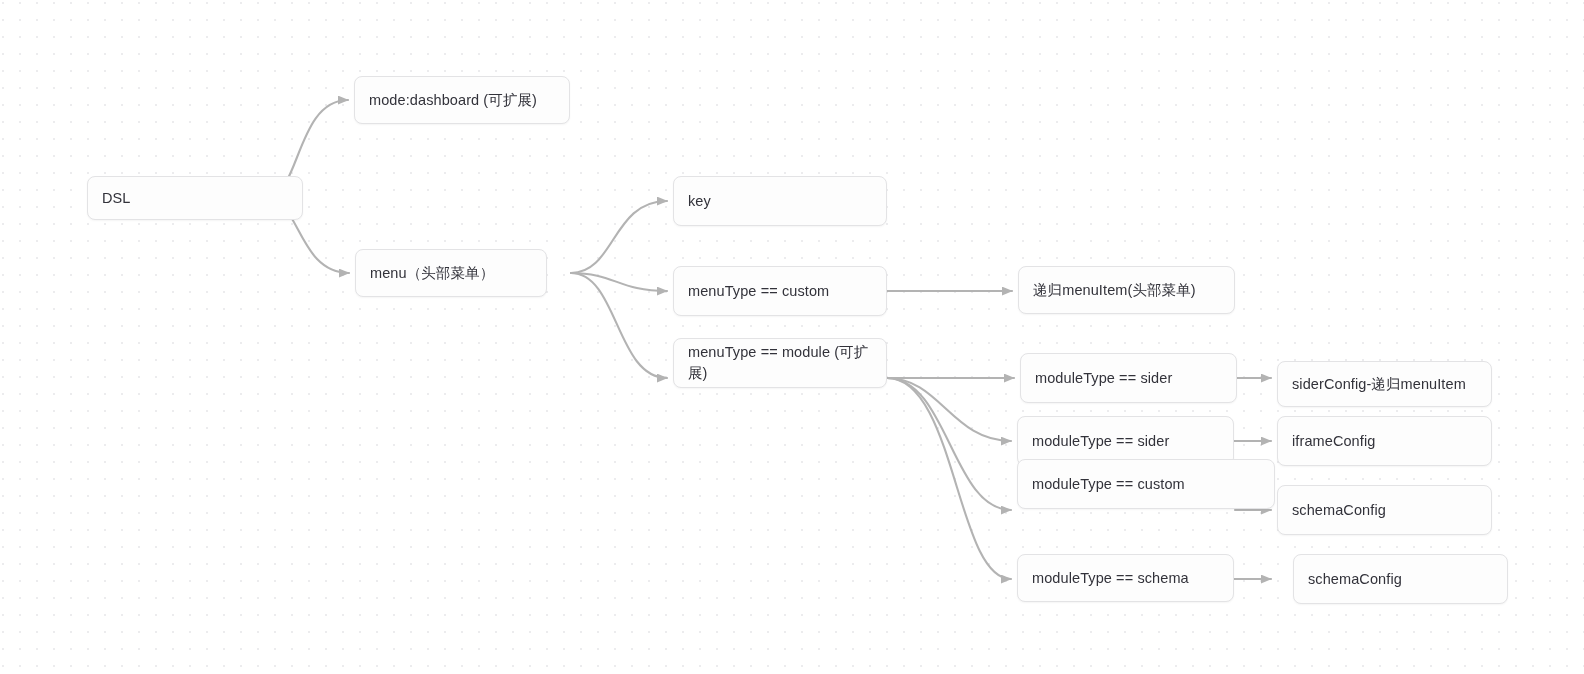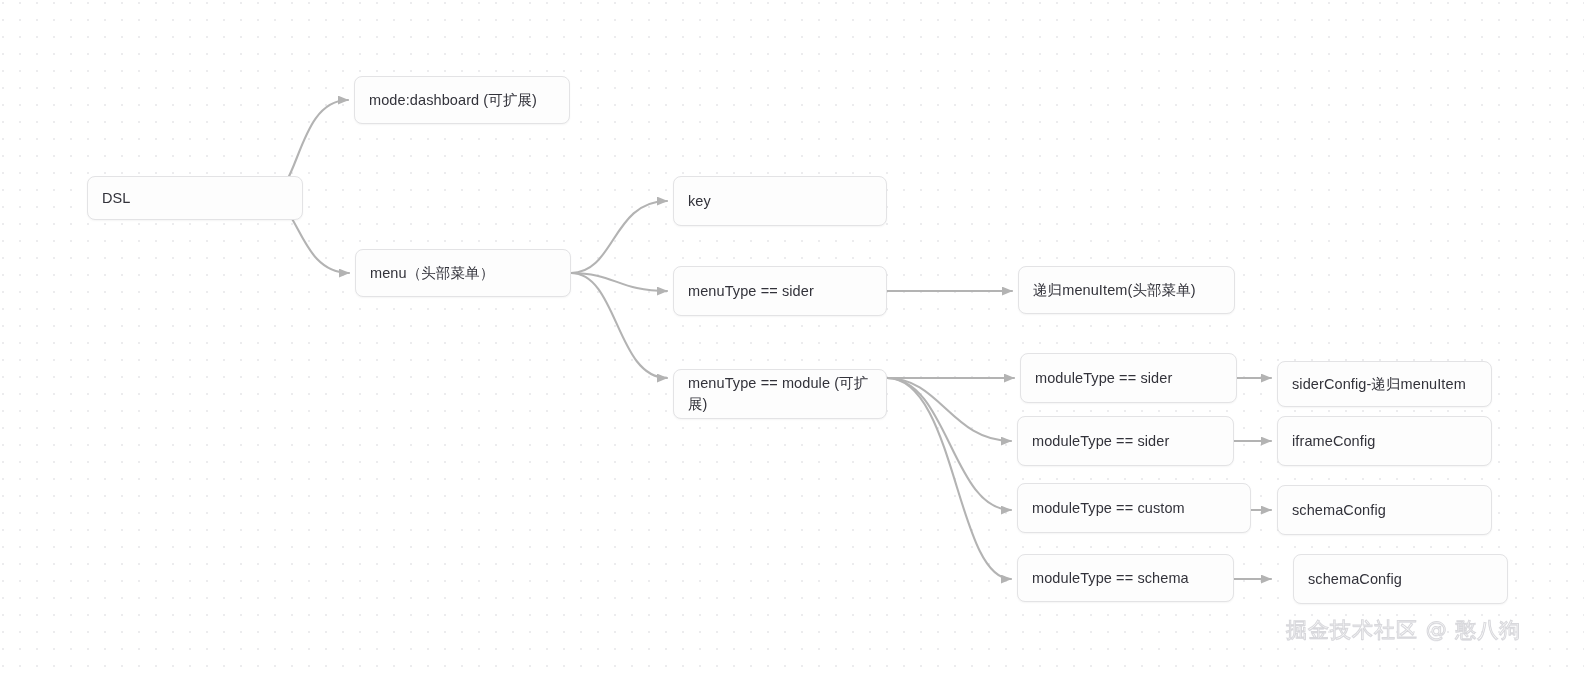--- a/index.html
+++ b/index.html
@@ -91,56 +91,55 @@
       </g>
   </svg>
 
   <div id="node-layer">
       <div class="node" style="left: 50px; top: 176px; width: 216px; height: 44px; margin-left: 37px;">
         <span class="label">DSL</span>
       </div>
       <div class="node" style="left: 354px; top: 76px; width: 216px; height: 48px;">
         <span class="label">mode:dashboard (可扩展)</span>
       </div>
-      <div class="node" style="left: 355px; top: 249px; width: 216px; height: 48px;">
+      <div class="node" style="left: 355px; top: 249px; width: 192px; height: 48px;">
         <span class="label">menu（头部菜单）</span>
       </div>
       <div class="node" style="left: 673px; top: 176px; width: 214px; height: 50px;">
         <span class="label">key</span>
       </div>
       <div class="node" style="left: 673px; top: 266px; width: 214px; height: 50px;">
-        <span class="label">menuType == sider</span>
+        <span class="label">menuType == custom</span>
       </div>
-      <div class="node" style="left: 673px; top: 369px; width: 214px; height: 50px;">
+      <div class="node" style="left: 673px; top: 338px; width: 214px; height: 50px;">
         <span class="label">menuType == module (可扩展)</span>
       </div>
       <div class="node" style="left: 1018px; top: 266px; width: 217px; height: 48px;">
         <span class="label">递归menuItem(头部菜单)</span>
       </div>
       <div class="node" style="left: 1020px; top: 353px; width: 217px; height: 50px;">
         <span class="label">moduleType == sider</span>
       </div>
       <div class="node" style="left: 1017px; top: 416px; width: 217px; height: 50px;">
         <span class="label">moduleType == sider</span>
       </div>
-      <div class="node" style="left: 1017px; top: 483px; width: 234px; height: 50px;">
+      <div class="node" style="left: 1017px; top: 459px; width: 258px; height: 50px;">
         <span class="label">moduleType == custom</span>
       </div>
       <div class="node" style="left: 1017px; top: 554px; width: 217px; height: 48px;">
         <span class="label">moduleType == schema</span>
       </div>
       <div class="node" style="left: 1277px; top: 361px; width: 215px; height: 46px;">
         <span class="label">siderConfig-递归menuItem</span>
       </div>
       <div class="node" style="left: 1277px; top: 416px; width: 215px; height: 50px;">
         <span class="label">iframeConfig</span>
       </div>
       <div class="node" style="left: 1277px; top: 485px; width: 215px; height: 50px;">
         <span class="label">schemaConfig</span>
       </div>
       <div class="node" style="left: 1293px; top: 554px; width: 215px; height: 50px;">
         <span class="label">schemaConfig</span>
       </div>
     </div>
 
-  <div class="watermark">掘金技术社区 @ 憨八狗</div>
 
 </div>
 
 </body></html>

